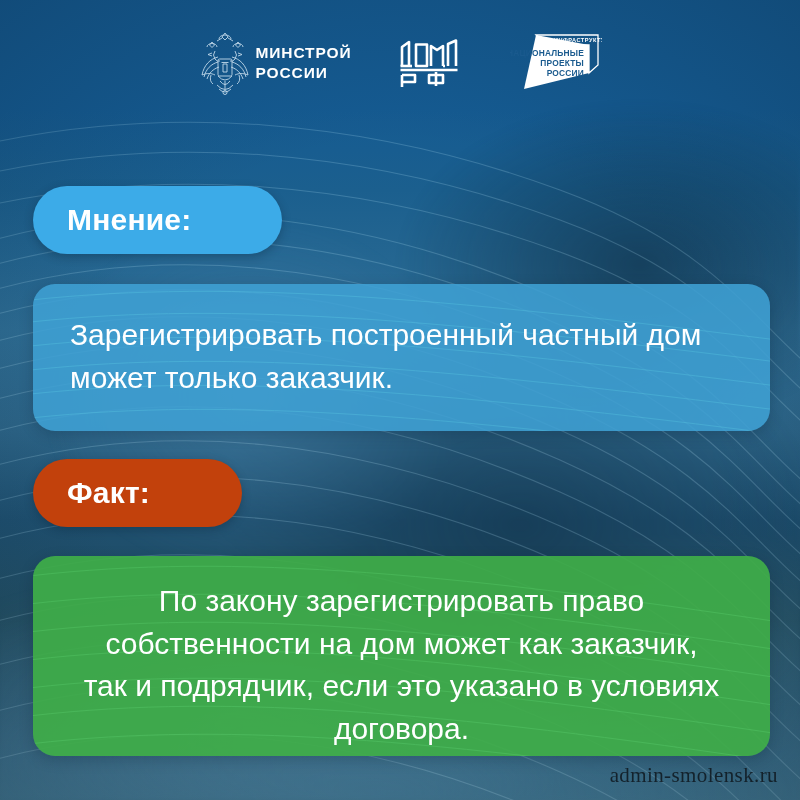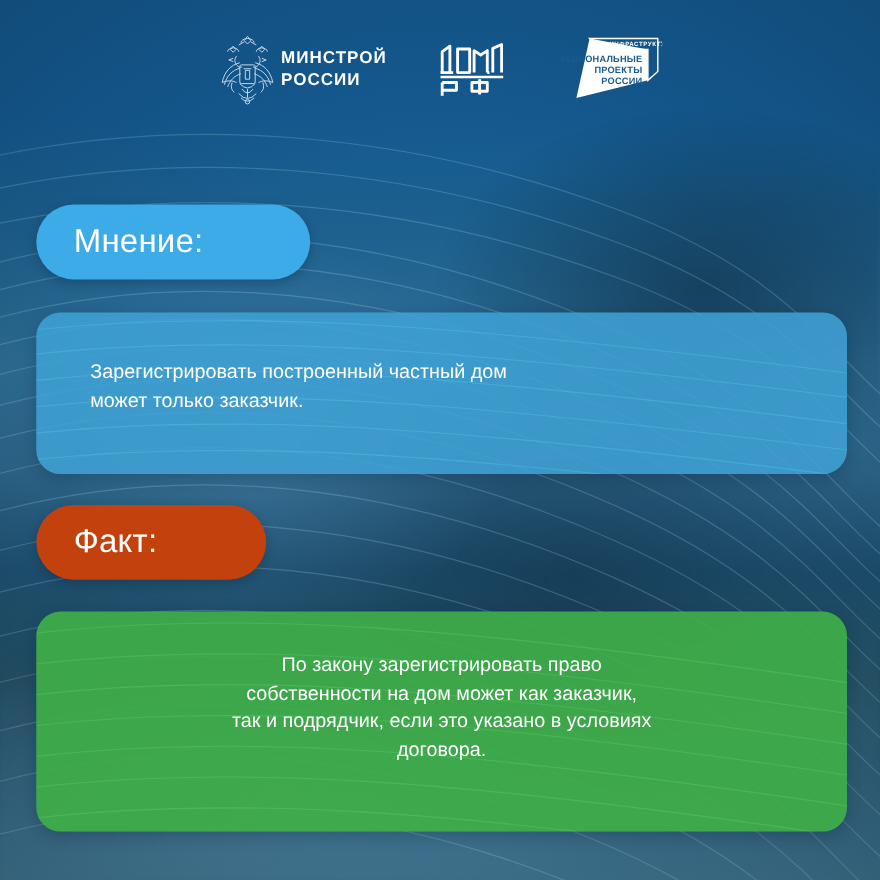--- a/index.html
+++ b/index.html
@@ -94,21 +94,21 @@
   .logo-np    { width: 92px; height: 72px; flex: 0 0 auto; }
 
   
   .pill {
     position: absolute;
     display: flex;
     align-items: center;
     border-radius: 999px;
     color: #ffffff;
     font-size: 30px;
-    font-weight: 400;
+    font-weight: 700;
     letter-spacing: 0.2px;
     box-shadow: 0 3px 10px rgba(4,26,44,0.28);
   }
   .pill-opinion {
     left: 33px;  top: 186px;
     width: 215px; height: 68px;
     padding-left: 34px;
     background: #3cabe8;
   }
   .pill-fact {
@@ -140,22 +140,22 @@
   }
   .card .card-waves {
     position: absolute;
     inset: 0;
     opacity: 0.17;
     mix-blend-mode: overlay;
     pointer-events: none;
   }
   .card p {
     position: relative;
-    margin: 12px;
-    font-size: 18px;
+    margin: 0;
+    font-size: 30px;
     line-height: 1.42;
     font-weight: 400;
     white-space: pre-line;
   }
   .card-opinion p { padding: 30px 30px 0 37px; }
   .card-fact p    { padding: 24px 26px 0 26px; }
 
   
   .watermark {
     position: absolute;
@@ -310,14 +310,15 @@
         <path d="M-20 162 C 180 136, 400 154, 760 208"></path>
         <path d="M-20 190 C 180 164, 400 182, 760 236"></path>
       </g>
     </svg>
     <p>По закону зарегистрировать право
 собственности на дом может как заказчик,
 так и подрядчик, если это указано в условиях
 договора.</p>
   </div>
 
+  <div class="watermark">admin-smolensk.ru</div>
 
 </div>
 
 </body></html>

